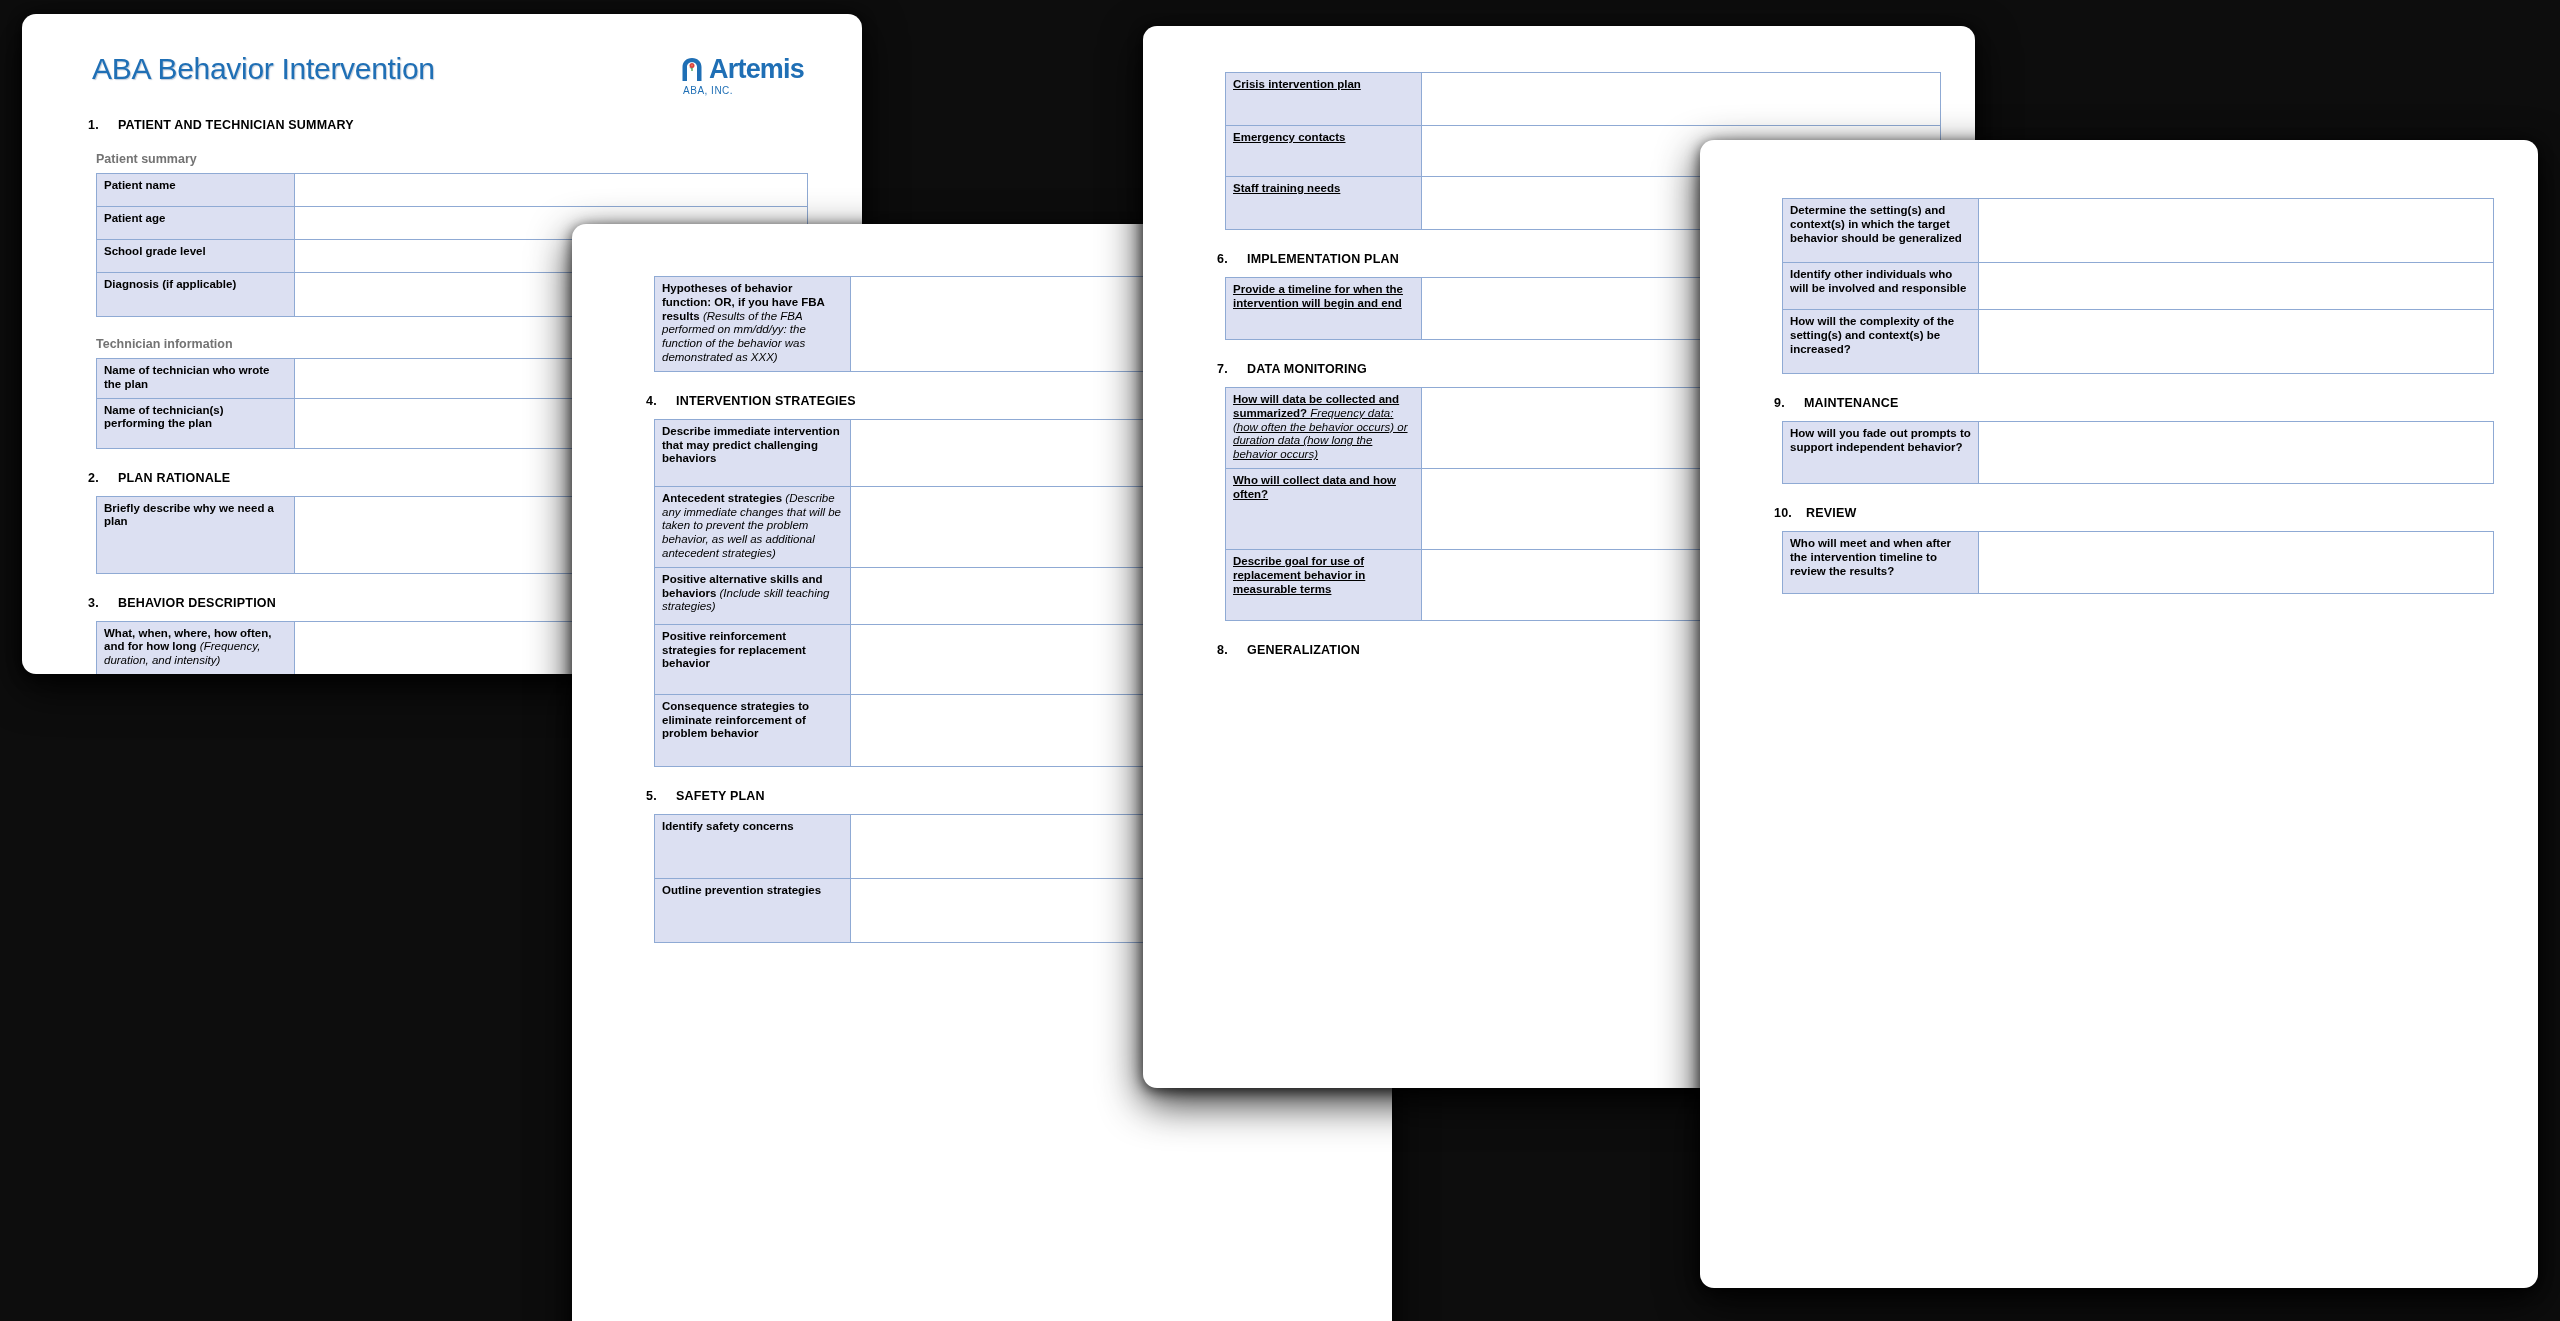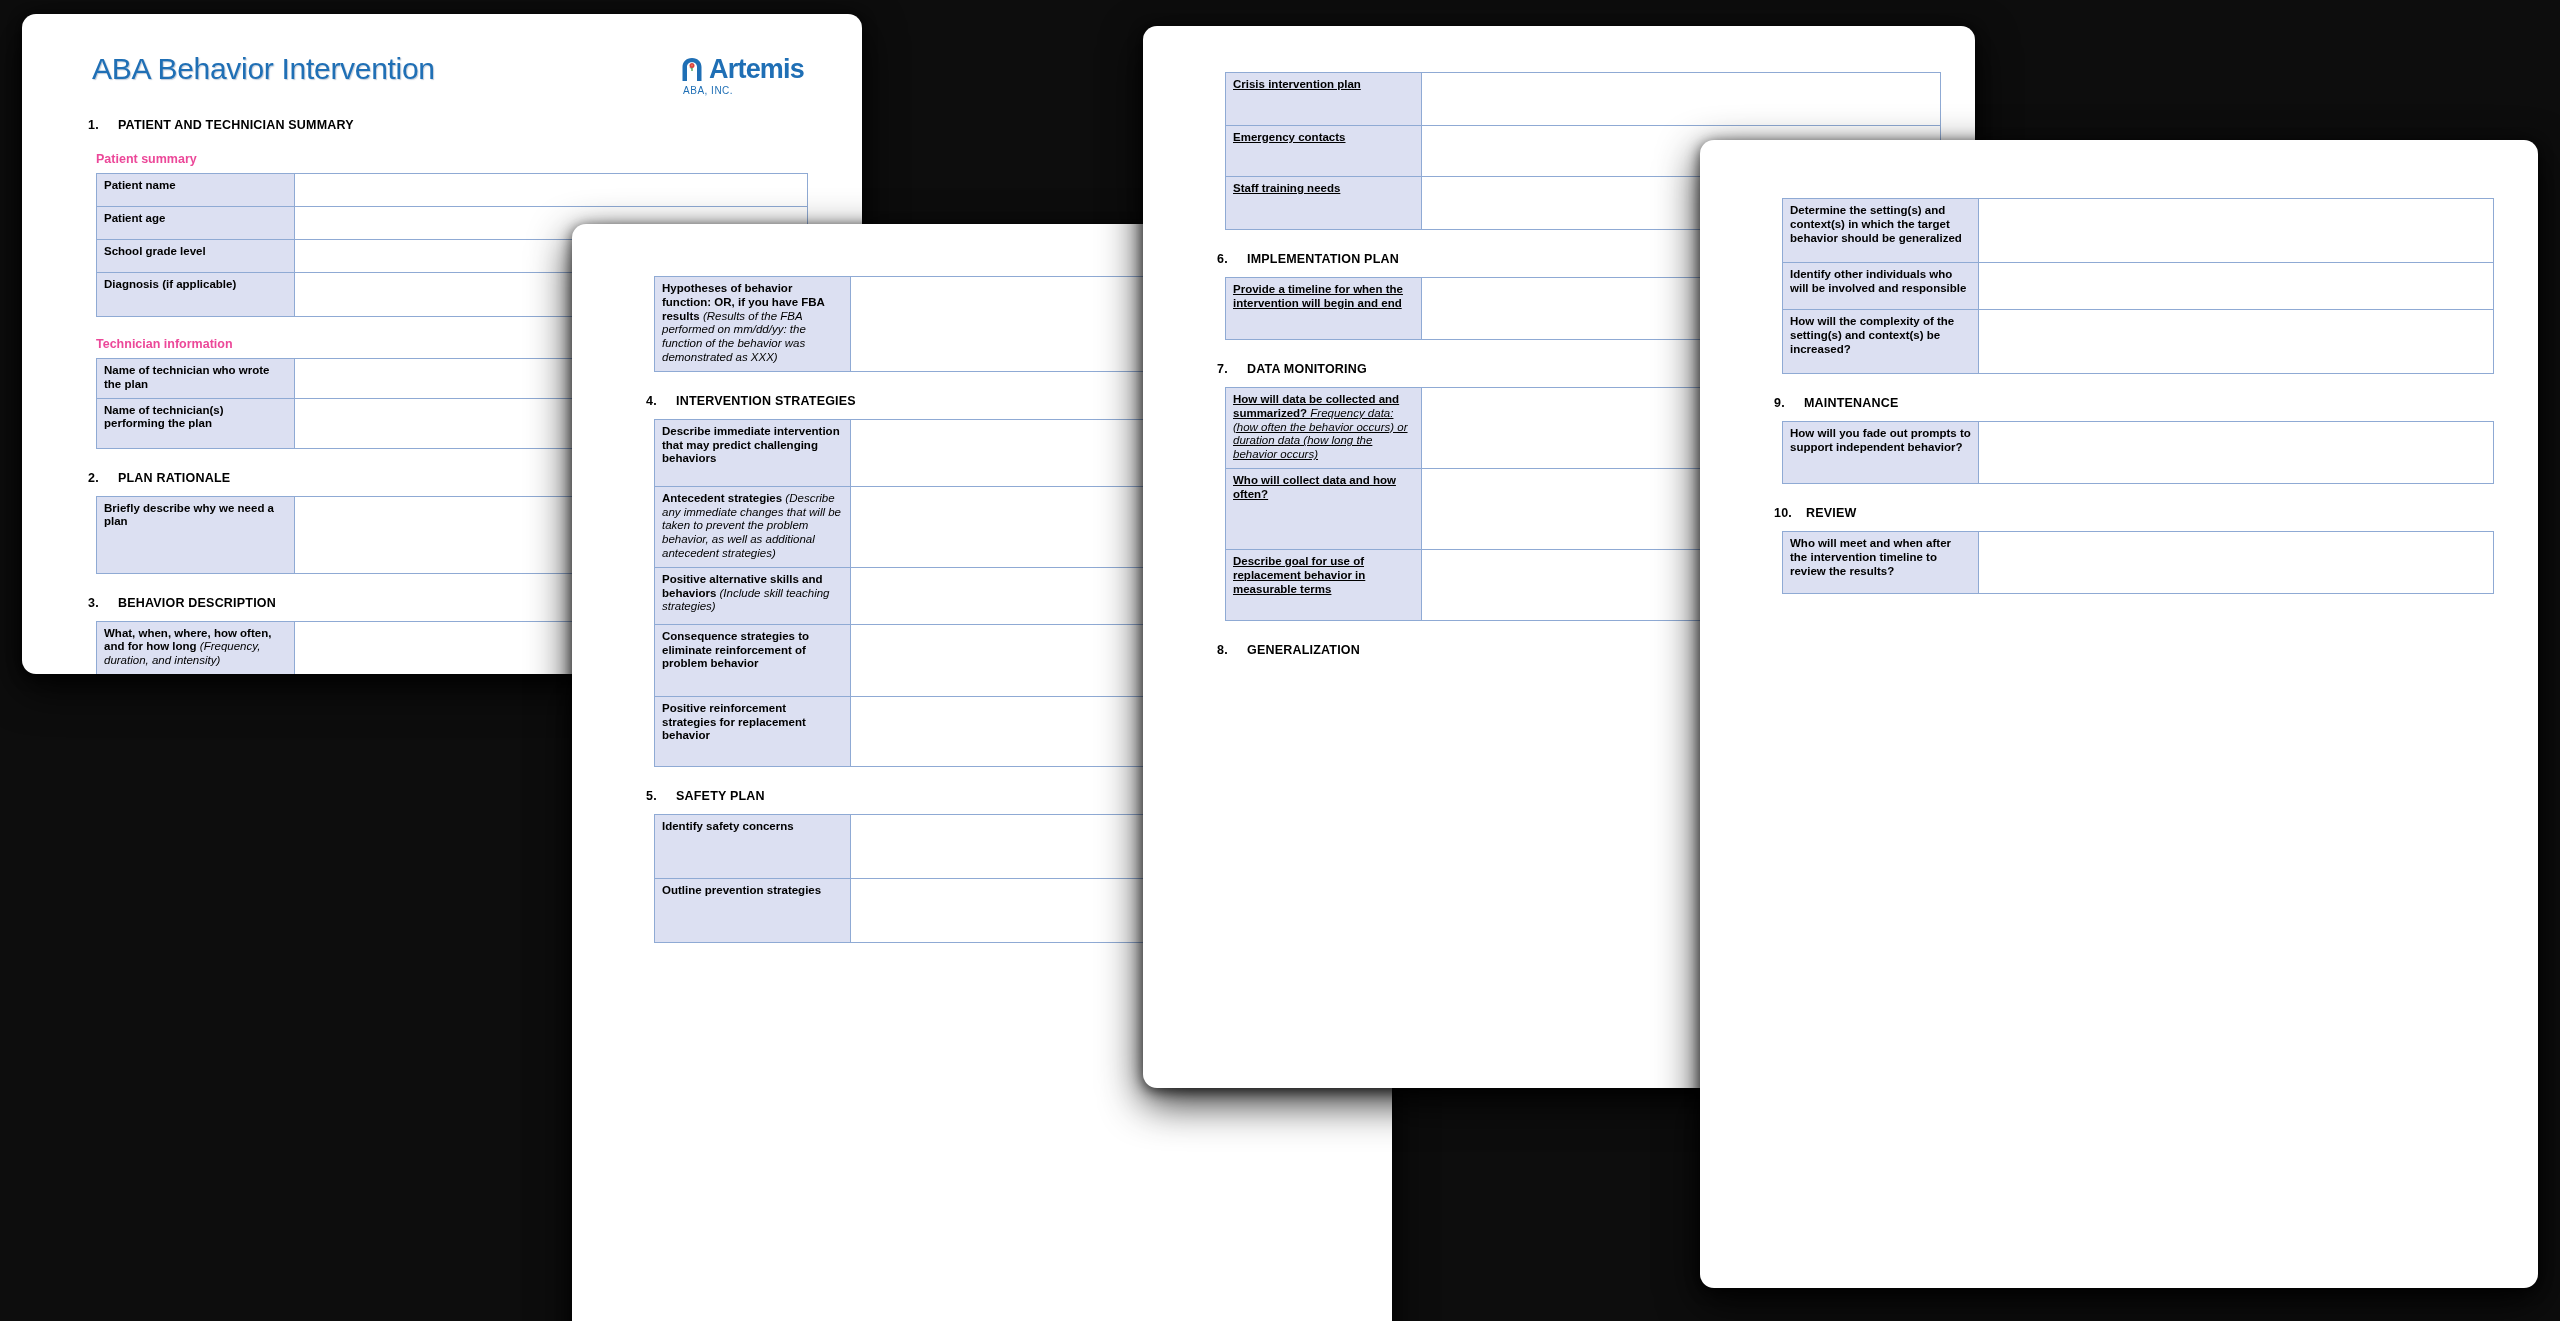--- a/index.html
+++ b/index.html
@@ -81,21 +81,21 @@
     color: #000;
     letter-spacing: 0.2px;
     margin: 22px 0 11px 0;
   }
   .section-num { width: 30px; flex: 0 0 30px; }
   .section-num.wide { width: 32px; flex: 0 0 32px; }
 
   .sub-head {
     font-size: 12.5px;
     font-weight: bold;
-    color: #ec4899;
+    color: #737373;
     margin: 20px 0 7px 8px;
   }
 
   
   .ftable {
     border-collapse: collapse;
     table-layout: fixed;
     margin-left: 8px;
   }
   .ftable td {
@@ -281,25 +281,25 @@
             </tr>
             <tr>
               <td class="lbl" style="height:80px"><span>Antecedent strategies </span><i>(Describe any immediate changes that will be taken to prevent the problem behavior, as well as additional antecedent strategies)</i></td>
               <td class="val"></td>
             </tr>
             <tr>
               <td class="lbl" style="height:57px"><span>Positive alternative skills and behaviors </span><i>(Include skill teaching strategies)</i></td>
               <td class="val"></td>
             </tr>
             <tr>
+              <td class="lbl" style="height:70px"><span>Positive reinforcement strategies for replacement behavior</span></td>
+              <td class="val"></td>
+            </tr>
+            <tr>
               <td class="lbl" style="height:72px"><span>Consequence strategies to eliminate reinforcement of problem behavior</span></td>
-              <td class="val"></td>
-            </tr>
-            <tr>
-              <td class="lbl" style="height:70px"><span>Positive reinforcement strategies for replacement behavior</span></td>
               <td class="val"></td>
             </tr>
           </tbody>
         </table>
 
         <div class="section-head">
           <span class="section-num">5.</span>
           <span>SAFETY PLAN</span>
         </div>
 

